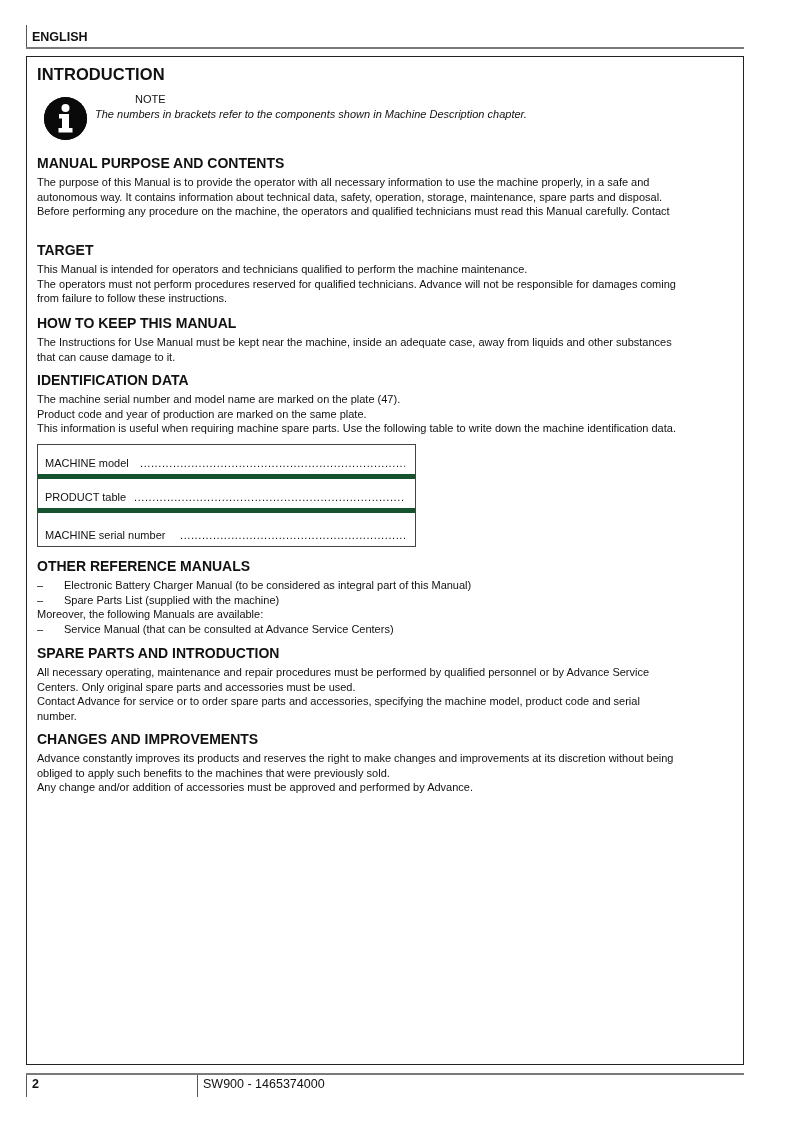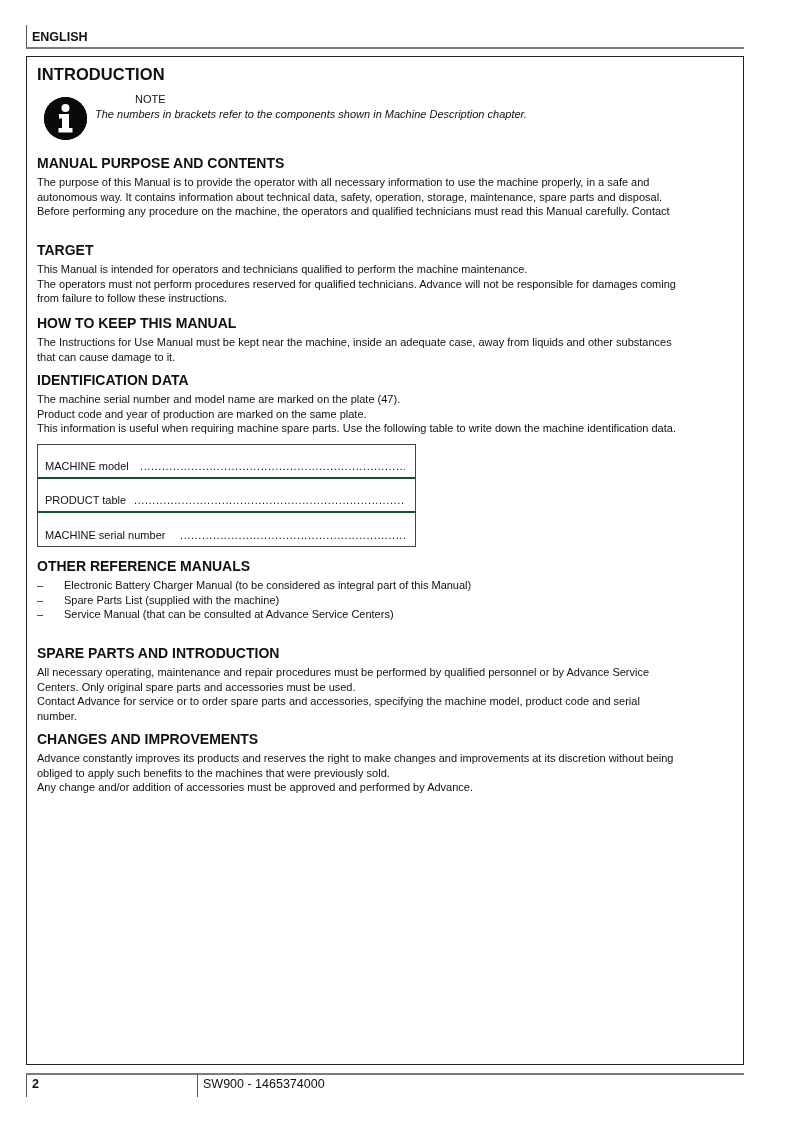--- a/index.html
+++ b/index.html
@@ -109,21 +109,21 @@
     .id-table {
       position: absolute;
       left: 10px;
       top: 387px;
       width: 379px;
       border: 1px solid #444;
       box-sizing: border-box;
     }
     .id-row {
       height: 34px;
-      border-bottom: 2px solid #14532d;
+      border-bottom: 5px solid #14532d;
       box-sizing: border-box;
       position: relative;
       font-size: 11px;
     }
     .id-row:last-child { border-bottom: none; height: 33px; }
     .id-row .label {
       position: absolute;
       left: 7px;
       bottom: 5px;
       white-space: nowrap;
@@ -245,20 +245,21 @@
     <ul class="dash-list">
       <li>
         <span class="dash">–</span>
         <span>Electronic Battery Charger Manual (to be considered as integral part of this Manual)</span>
       </li>
       <li>
         <span class="dash">–</span>
         <span>Spare Parts List (supplied with the machine)</span>
       </li>
     </ul>
+    <p class="para">Moreover, the following Manuals are available:</p>
     <ul class="dash-list">
       <li>
         <span class="dash">–</span>
         <span>Service Manual (that can be consulted at Advance Service Centers)</span>
       </li>
     </ul>
   </div>
 
   <div class="section-block" style="top:588px;">
     <h2 class="section-heading">SPARE PARTS AND INTRODUCTION</h2>

